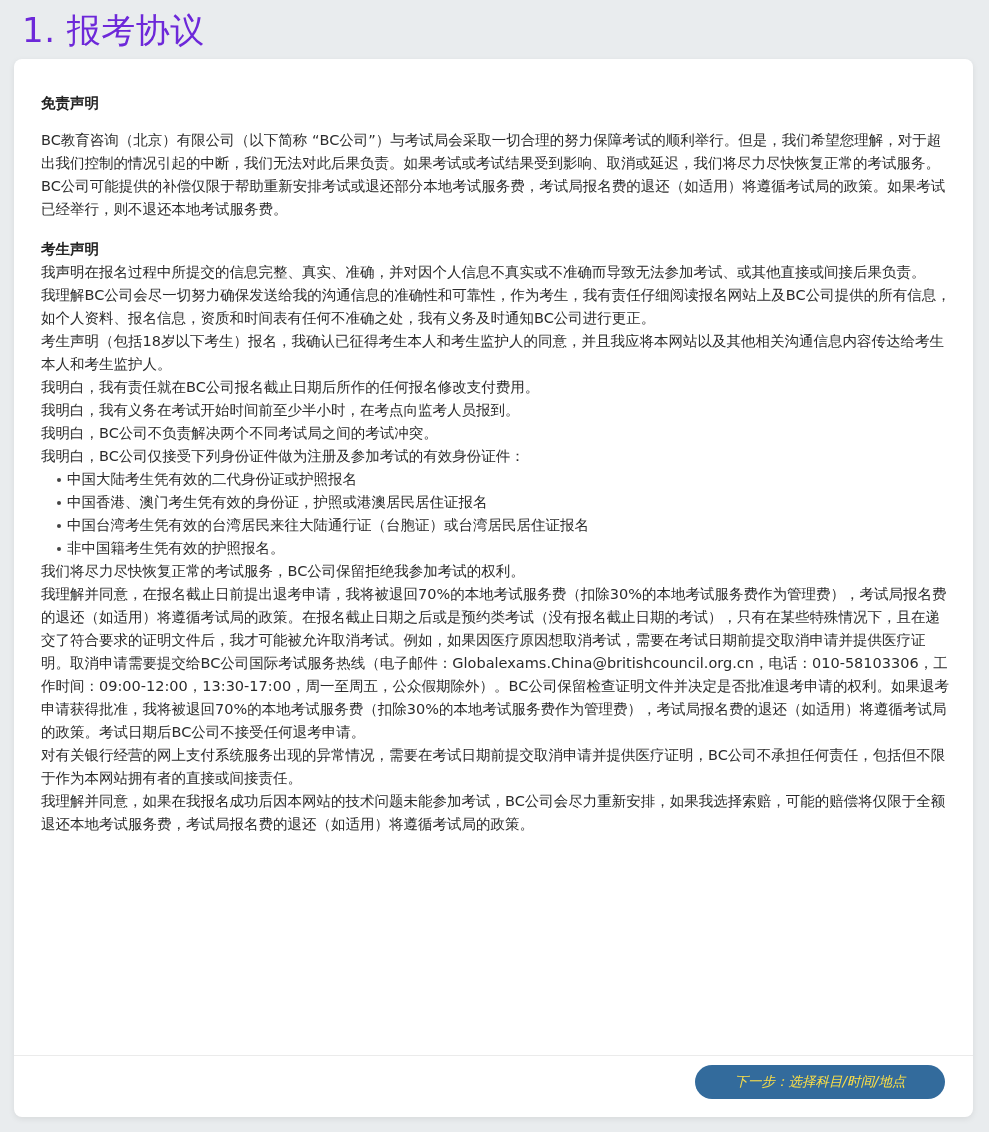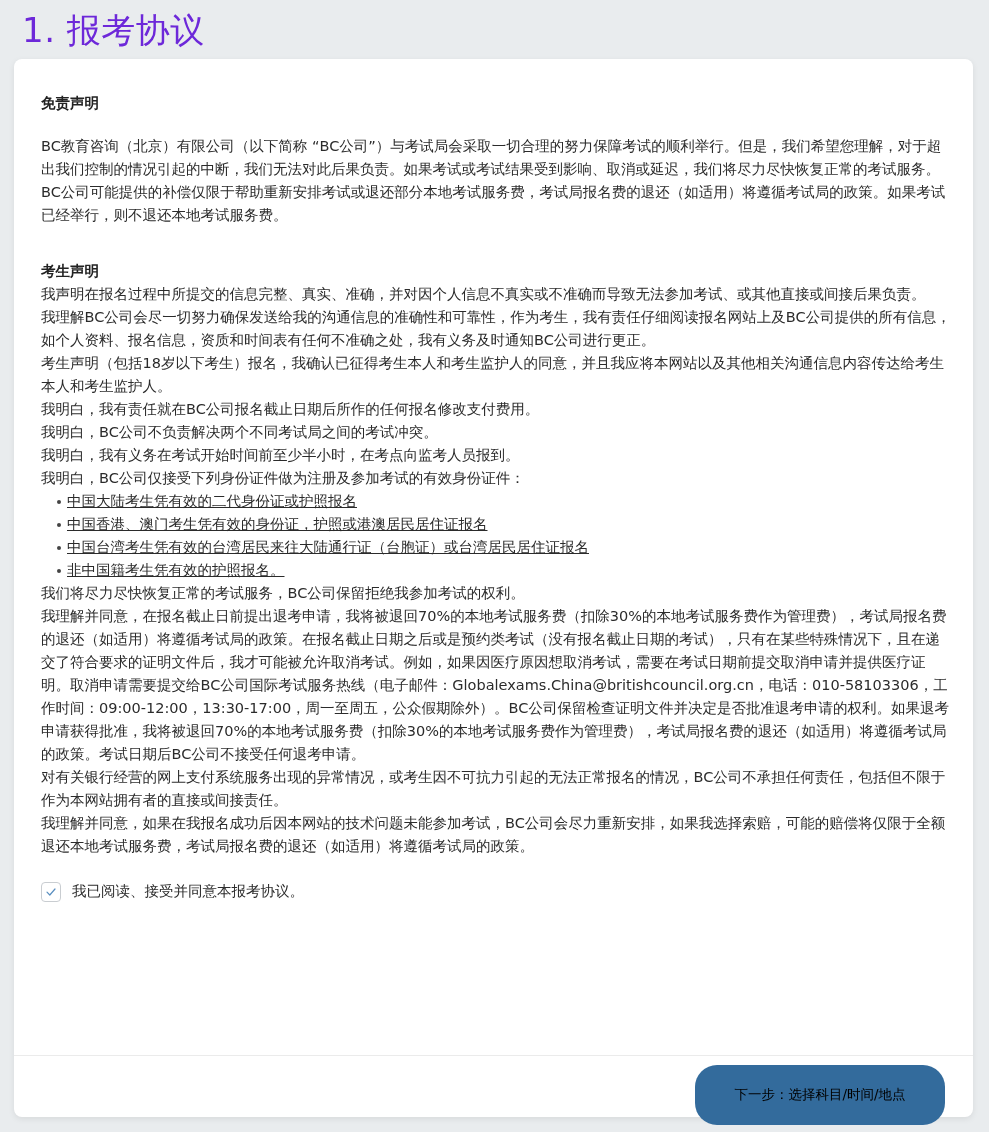--- a/index.html
+++ b/index.html
@@ -21,89 +21,81 @@
     box-shadow:0 2px 6px rgba(0,0,0,0.08);
   }
   .content {
     position:absolute; left:27px; top:32px; width:910px;
     font-size:14.5px; line-height:23px; color:#2b2b2b;
   }
   .section-title {
     font-weight:bold; font-size:14.5px; margin:0; line-height:24px; color:#222;
   }
   .para { margin:0; }
-  .sec1-title { margin-bottom:20px; }
-  .sec1-body { margin-bottom:32px; }
+  .sec1-title { margin-bottom:14px; }
+  .sec1-body { margin-bottom:16px; }
   .sec2-title { }
   .bullets { list-style:none; margin:0; padding:0 0 0 14px; }
-  .bullets li { position:relative; padding-left:12px;text-decoration:underline; }
+  .bullets li { position:relative; padding-left:12px; }
   .bullets li::before {
     content:""; position:absolute; left:2px; top:10px;
     width:4px; height:4px; border-radius:50%; background:#444;
   }
   .agree-row {
     display:flex; align-items:center; margin-top:22px;
   }
   .checkbox {
     width:20px; height:20px; border:1px solid #c9cdd1; border-radius:4px;
     display:flex; align-items:center; justify-content:center;
     margin-right:11px; background:#fff; box-sizing:border-box;
   }
   .checkbox svg { width:12px; height:12px; }
   .agree-label { font-size:14.5px; color:#2b2b2b; }
   .divider {
     position:absolute; left:0; right:0; top:996px; height:1px; background:#ebebeb;
   }
   .next-button {
-    position:absolute; left:681px; top:1006px; width:250px; height:60px;
-    background:#336b9c; color:#000000; border:none; border-radius:22px;
+    position:absolute; left:681px; top:1006px; width:250px; height:34px;
+    background:#336b9c; color:#fde047; border:none; border-radius:22px;
     font-size:13.5px; display:flex; align-items:center; justify-content:center;
-    font-family:"DejaVu Sans","Liberation Sans",sans-serif; cursor:pointer;
+    font-family:"DejaVu Sans","Liberation Sans",sans-serif; cursor:pointer;font-style:italic;
   }
 </style>
 </head>
 <body>
 
 <h1 class="page-title">1. 报考协议</h1>
 
 <div class="card">
   <div class="content">
 
     <h3 class="section-title sec1-title">免责声明</h3>
     <p class="para sec1-body">BC教育咨询（北京）有限公司（以下简称 “BC公司”）与考试局会采取一切合理的努力保障考试的顺利举行。但是，我们希望您理解，对于超出我们控制的情况引起的中断，我们无法对此后果负责。如果考试或考试结果受到影响、取消或延迟，我们将尽力尽快恢复正常的考试服务。BC公司可能提供的补偿仅限于帮助重新安排考试或退还部分本地考试服务费，考试局报名费的退还（如适用）将遵循考试局的政策。如果考试已经举行，则不退还本地考试服务费。</p>
 
     <h3 class="section-title sec2-title">考生声明</h3>
 
     <p class="para">我声明在报名过程中所提交的信息完整、真实、准确，并对因个人信息不真实或不准确而导致无法参加考试、或其他直接或间接后果负责。</p>
     <p class="para">我理解BC公司会尽一切努力确保发送给我的沟通信息的准确性和可靠性，作为考生，我有责任仔细阅读报名网站上及BC公司提供的所有信息，如个人资料、报名信息，资质和时间表有任何不准确之处，我有义务及时通知BC公司进行更正。</p>
     <p class="para">考生声明（包括18岁以下考生）报名，我确认已征得考生本人和考生监护人的同意，并且我应将本网站以及其他相关沟通信息内容传达给考生本人和考生监护人。</p>
     <p class="para">我明白，我有责任就在BC公司报名截止日期后所作的任何报名修改支付费用。</p>
+    <p class="para">我明白，我有义务在考试开始时间前至少半小时，在考点向监考人员报到。</p>
     <p class="para">我明白，BC公司不负责解决两个不同考试局之间的考试冲突。</p>
-    <p class="para">我明白，我有义务在考试开始时间前至少半小时，在考点向监考人员报到。</p>
     <p class="para">我明白，BC公司仅接受下列身份证件做为注册及参加考试的有效身份证件：</p>
 
     <ul class="bullets">
       <li>中国大陆考生凭有效的二代身份证或护照报名</li>
       <li>中国香港、澳门考生凭有效的身份证，护照或港澳居民居住证报名</li>
       <li>中国台湾考生凭有效的台湾居民来往大陆通行证（台胞证）或台湾居民居住证报名</li>
       <li>非中国籍考生凭有效的护照报名。</li>
     </ul>
 
     <p class="para">我们将尽力尽快恢复正常的考试服务，BC公司保留拒绝我参加考试的权利。</p>
     <p class="para">我理解并同意，在报名截止日前提出退考申请，我将被退回70%的本地考试服务费（扣除30%的本地考试服务费作为管理费），考试局报名费的退还（如适用）将遵循考试局的政策。在报名截止日期之后或是预约类考试（没有报名截止日期的考试），只有在某些特殊情况下，且在递交了符合要求的证明文件后，我才可能被允许取消考试。例如，如果因医疗原因想取消考试，需要在考试日期前提交取消申请并提供医疗证明。取消申请需要提交给BC公司国际考试服务热线（电子邮件：Globalexams.China@britishcouncil.org.cn，电话：010-58103306，工作时间：09:00-12:00，13:30-17:00，周一至周五，公众假期除外）。BC公司保留检查证明文件并决定是否批准退考申请的权利。如果退考申请获得批准，我将被退回70%的本地考试服务费（扣除30%的本地考试服务费作为管理费），考试局报名费的退还（如适用）将遵循考试局的政策。考试日期后BC公司不接受任何退考申请。</p>
-    <p class="para">对有关银行经营的网上支付系统服务出现的异常情况，或考生因不可抗力引起的无法正常报名的情况，BC公司不承担任何责任，包括但不限于作为本网站拥有者的直接或间接责任。</p>
+    <p class="para">对有关银行经营的网上支付系统服务出现的异常情况，需要在考试日期前提交取消申请并提供医疗证明，BC公司不承担任何责任，包括但不限于作为本网站拥有者的直接或间接责任。</p>
     <p class="para">我理解并同意，如果在我报名成功后因本网站的技术问题未能参加考试，BC公司会尽力重新安排，如果我选择索赔，可能的赔偿将仅限于全额退还本地考试服务费，考试局报名费的退还（如适用）将遵循考试局的政策。</p>
 
-    <div class="agree-row">
-      <span class="checkbox">
-        <svg viewBox="0 0 12 12">
-          <path d="M2 6.2 L4.8 9 L10 3" fill="none" stroke="#5a8fc0" stroke-width="1.2" stroke-linecap="round" stroke-linejoin="round"></path>
-        </svg>
-      </span>
-      <span class="agree-label">我已阅读、接受并同意本报考协议。</span>
-    </div>
 
   </div>
 
   <div class="divider"></div>
 
   <button class="next-button">下一步：选择科目/时间/地点</button>
 </div>
 
 </body></html>

